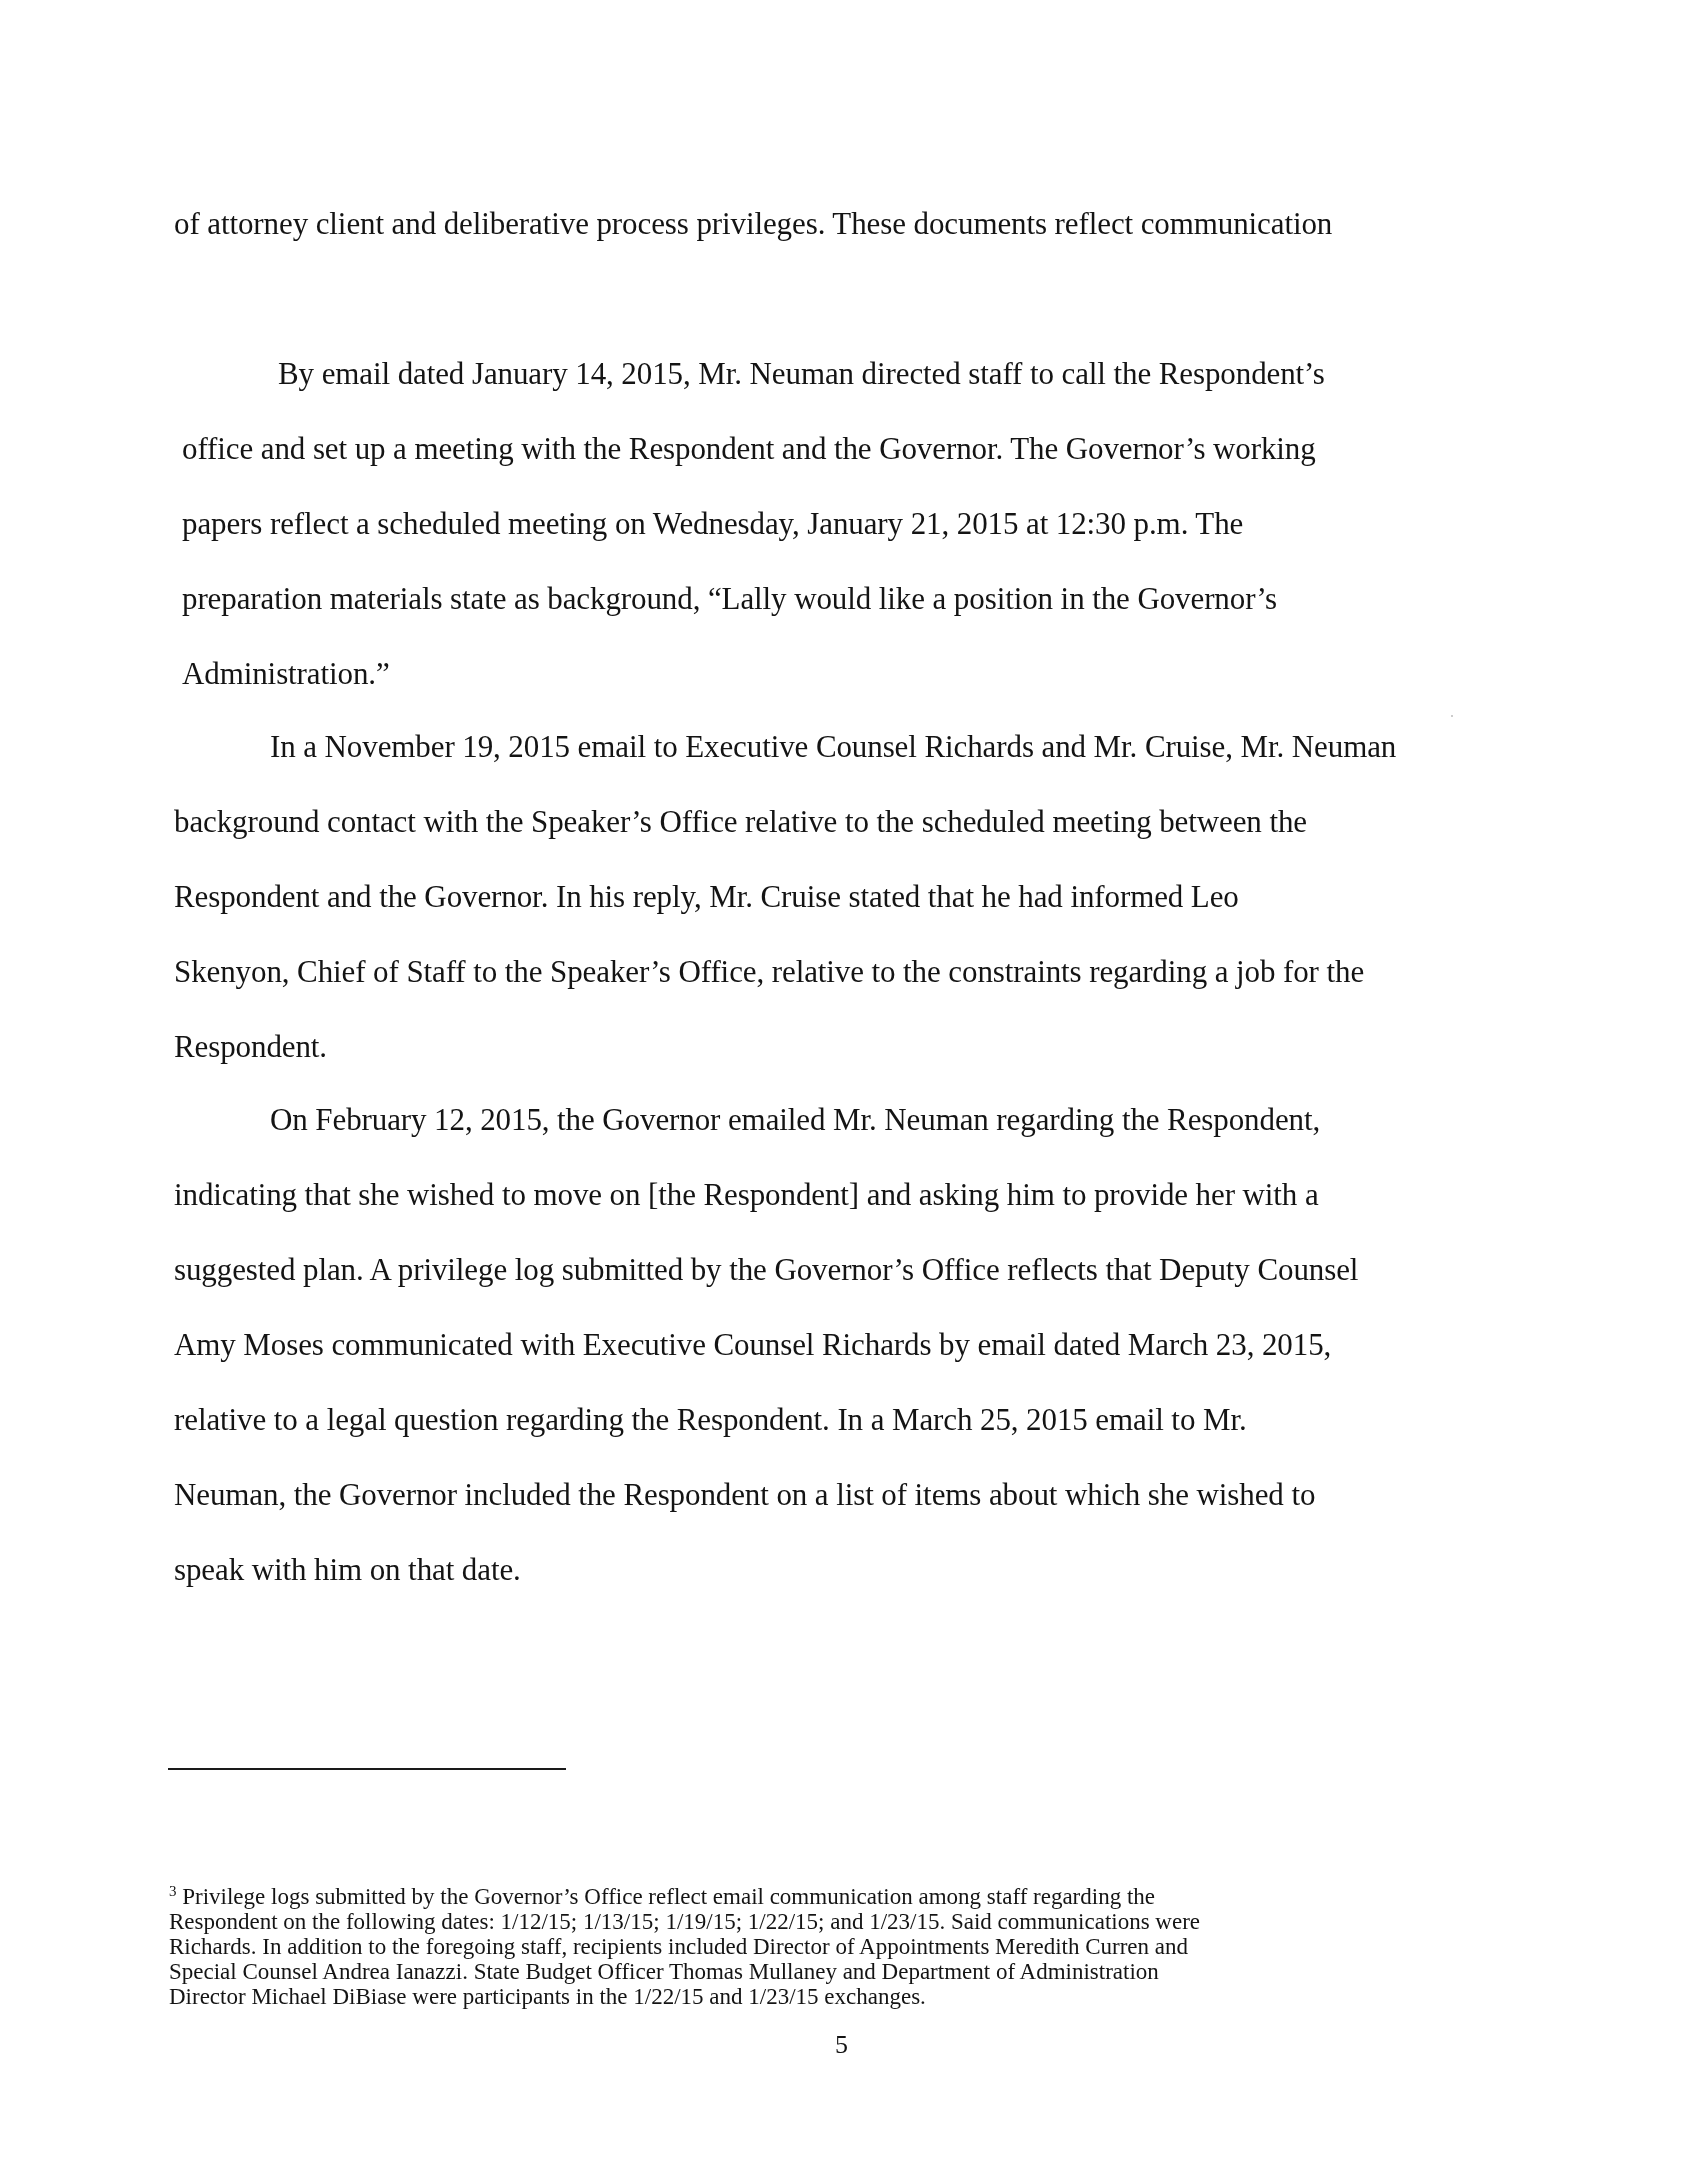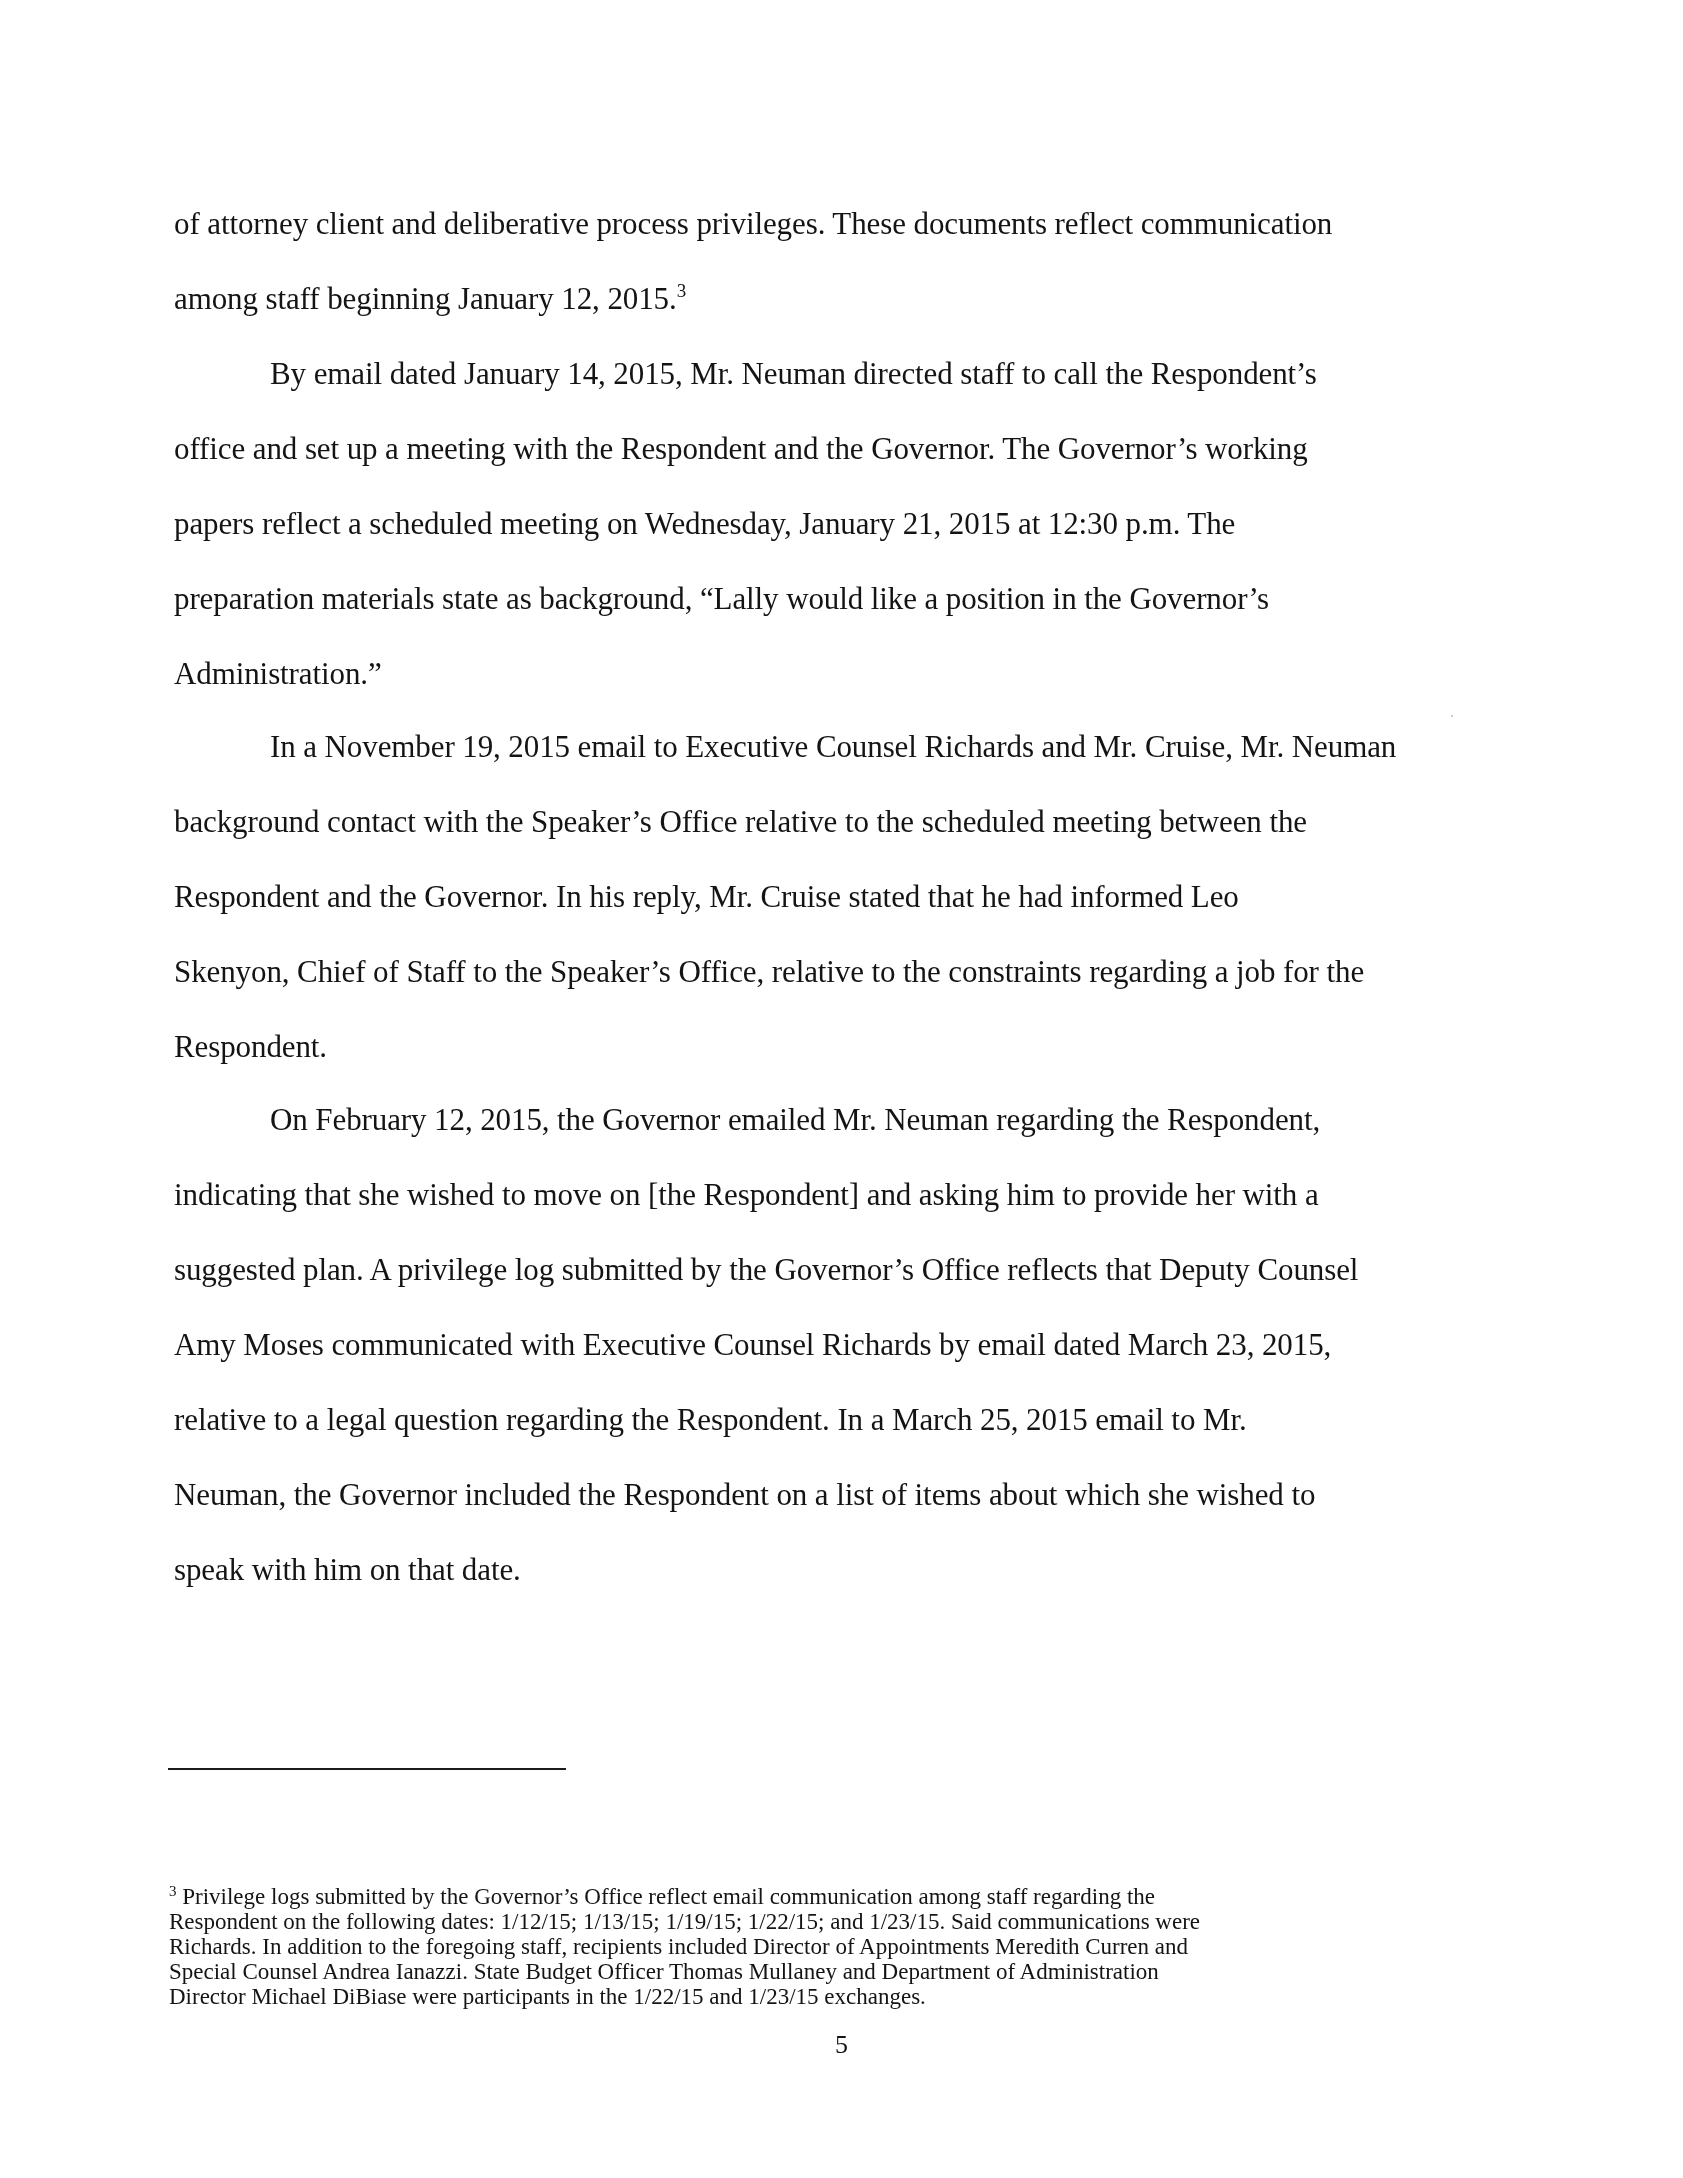--- a/index.html
+++ b/index.html
@@ -32,24 +32,23 @@
   }
   .speck { position: absolute; width: 2px; height: 2px; background: #bbbbbb; border-radius: 1px; }
 </style>
 </head>
 <body>
 
 <div class="page">
 
   <div class="body-text" style="top:186px;">
     <span class="line">of attorney client and deliberative process privileges.  These documents reflect communication</span>
-    <span class="line"><span>among staff beginning January 12, 2015.</span><sup class="fnref">3</sup></span>
   </div>
 
-  <div class="body-text" style="top:336px;">
+  <div class="body-text" style="top:336px;margin-left:8px;">
     <span class="line indent">By email dated January 14, 2015, Mr. Neuman directed staff to call the Respondent’s</span>
     <span class="line">office and set up a meeting with the Respondent and the Governor.  The Governor’s working</span>
     <span class="line">papers reflect a scheduled meeting on Wednesday, January 21, 2015 at 12:30 p.m.  The</span>
     <span class="line">preparation materials state as background, “Lally would like a position in the Governor’s</span>
     <span class="line">Administration.”</span>
   </div>
 
   <div class="body-text" style="top:709px;">
     <span class="line indent">In a November 19, 2015 email to Executive Counsel Richards and Mr. Cruise, Mr. Neuman</span>
     <span class="line">background contact with the Speaker’s Office relative to the scheduled meeting between the</span>

